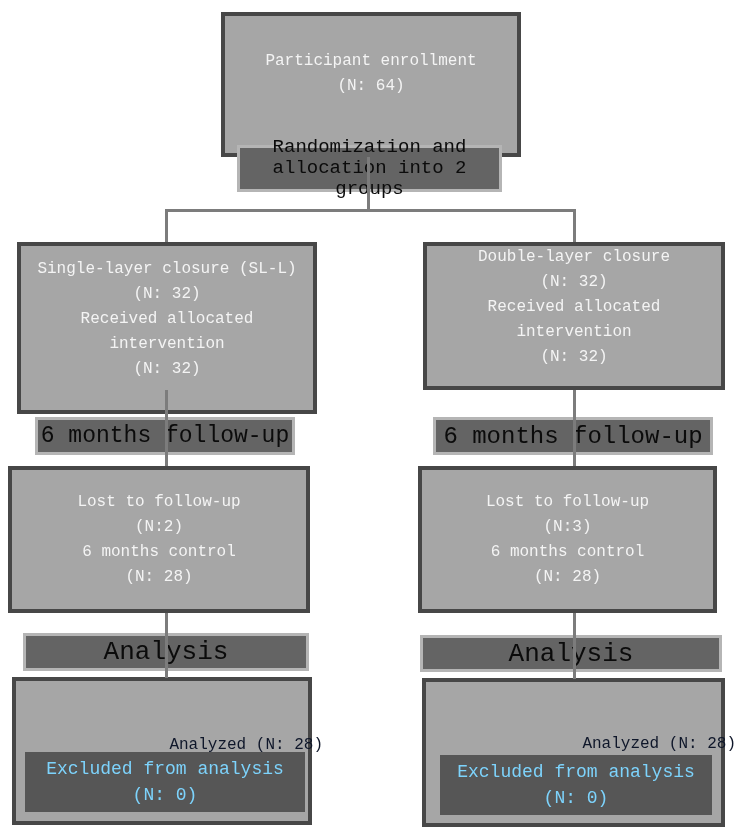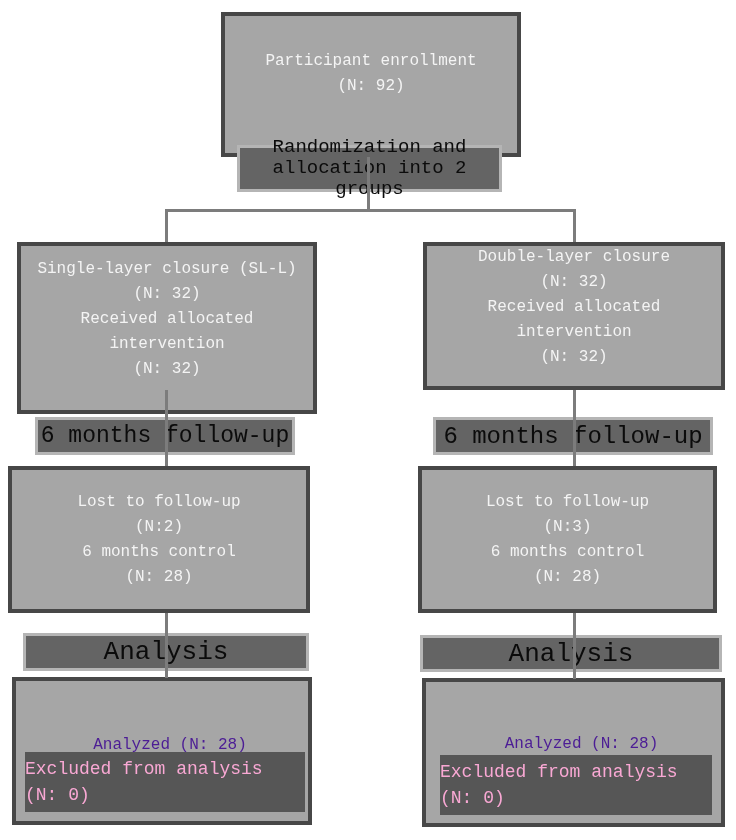--- a/index.html
+++ b/index.html
@@ -52,56 +52,56 @@
     background: #7c7c7c;
     z-index: 4;
   }
   .vline { width: 3px; }
   .hline { height: 3px; }
   
   .inner-box {
     position: absolute;
     box-sizing: border-box;
     background: #565656;
-    color: #f9a8d4;
+    color: #7dd3fc;
     font-size: 18px;
     line-height: 26px;
     text-align: center;
     display: flex;
     flex-direction: column;
-    align-items: flex-start;
+    align-items: center;
     justify-content: center;
   }
   .analyzed-line {
     position: absolute;
-    left: 8px;
+    left: 15px;
     width: 100%;
-    text-align: center;
+    text-align: right;
     font-size: 16px;
-    color: #4c1d95;
+    color: #0f172a;
   }
   .bottom-box { justify-content: flex-start; }
 </style>
 </head>
 <body>
 
 <div class="diagram">
 
   <div class="vline" style="left:367px; top:157px; height:53px;"></div>
   <div class="hline" style="left:165px; top:209px; width:411px;"></div>
   <div class="vline" style="left:165px; top:209px; height:33px;"></div>
   <div class="vline" style="left:573px; top:209px; height:33px;"></div>
   <div class="vline" style="left:165px; top:390px; height:76px;"></div>
   <div class="vline" style="left:573px; top:390px; height:76px;"></div>
   <div class="vline" style="left:165px; top:613px; height:65px;"></div>
   <div class="vline" style="left:573px; top:613px; height:66px;"></div>
 
   <div class="box" style="left:221px; top:12px; width:300px; height:145px; padding-bottom:22px;">
     <div>Participant enrollment</div>
-    <div>(N: 92)</div>
+    <div>(N: 64)</div>
   </div>
 
   <div class="banner" style="left:237px; top:145px; width:265px; height:47px; font-size:19px; line-height:21px;">
     <div>Randomization and</div>
     <div>allocation into 2 groups</div>
   </div>
 
   <div class="box" style="left:17px; top:242px; width:300px; height:172px; padding-bottom:18px;">
     <div>Single-layer closure (SL-L)</div>
     <div>(N: 32)</div>

